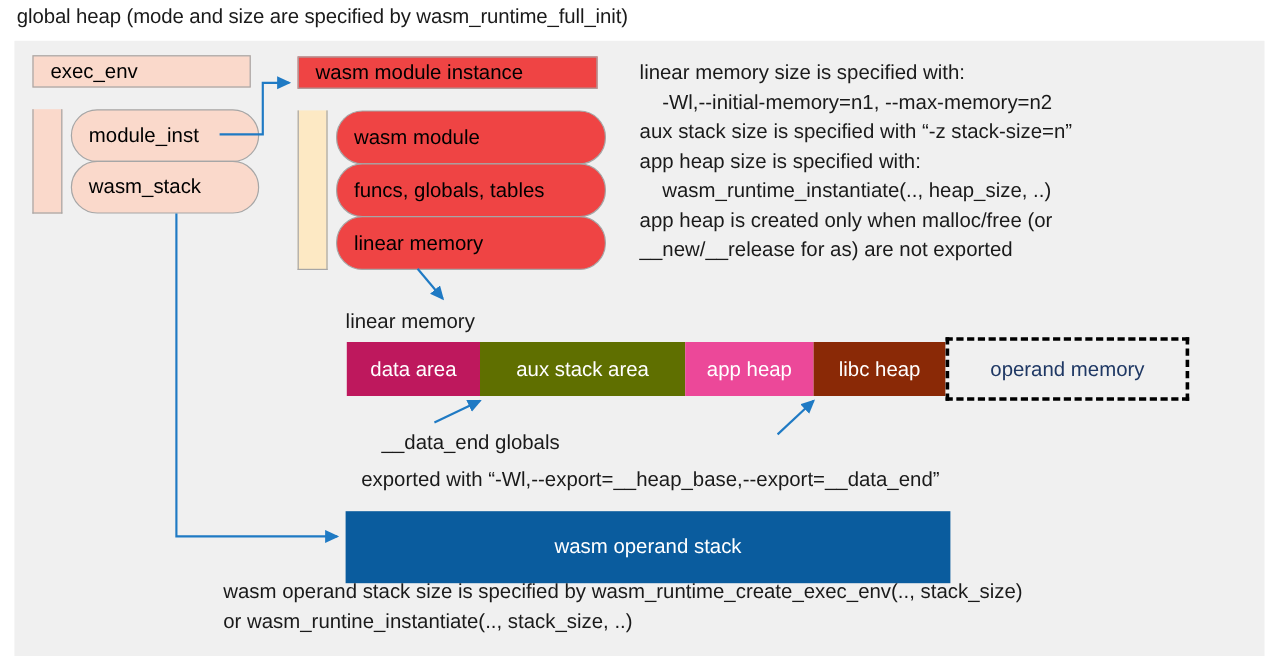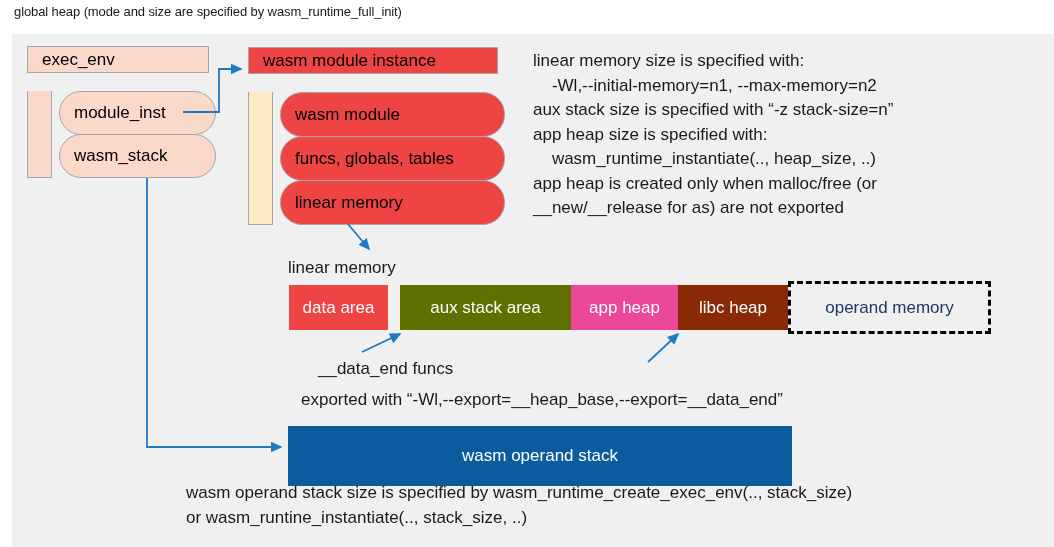--- a/index.html
+++ b/index.html
@@ -22,21 +22,21 @@
     left: 12px;
     top: 34px;
     width: 1042px;
     height: 513px;
     background: #f0f0f0;
   }
   .title {
     position: absolute;
     left: 14px;
     top: 4px;
-    font-size: 13px;
+    font-size: 17px;
     color: #1a1a1a;
     white-space: nowrap;
     letter-spacing: -0.1px;
   }
 
   
   .box {
     position: absolute;
     box-sizing: border-box;
     border: 1px solid #a6a6a6;
@@ -162,37 +162,37 @@
   <div class="text-block" id="notes-right">linear memory size is specified with:
     -Wl,--initial-memory=n1, --max-memory=n2
 aux stack size is specified with “-z stack-size=n”
 app heap size is specified with:
     wasm_runtime_instantiate(.., heap_size, ..)
 app heap is created only when malloc/free (or
 __new/__release for as) are not exported</div>
 
   <div class="memlabel">linear memory</div>
 
-  <div class="seg" style="left:289px; width:99px; background:#ef4444;">
+  <div class="seg" style="left:289px; width:111px; background:#be185d;">
     <span>data area</span>
   </div>
   <div class="seg" style="left:400px; width:171px; background:#5f6f00;">
     <span>aux stack area</span>
   </div>
   <div class="seg" style="left:571px; width:107px; background:#ec4899;">
     <span>app heap</span>
   </div>
   <div class="seg" style="left:678px; width:110px; background:#8a2906;">
     <span>libc heap</span>
   </div>
   <div class="seg enlarged" style="left:788px; width:203px; top:281px; height:53px;">
     <span>operand memory</span>
   </div>
 
-  <div class="text-block" id="label-data-end">__data_end funcs</div>
+  <div class="text-block" id="label-data-end">__data_end globals</div>
   <div class="text-block" id="label-exported">exported with “-Wl,--export=__heap_base,--export=__data_end”</div>
 
   <div id="operand-stack">
     <span>wasm operand stack</span>
   </div>
 
   <div class="text-block" id="notes-bottom">wasm operand stack size is specified by wasm_runtime_create_exec_env(.., stack_size)
 or wasm_runtine_instantiate(.., stack_size, ..)</div>
 
   <svg class="overlay" viewBox="0 0 1054 547">

